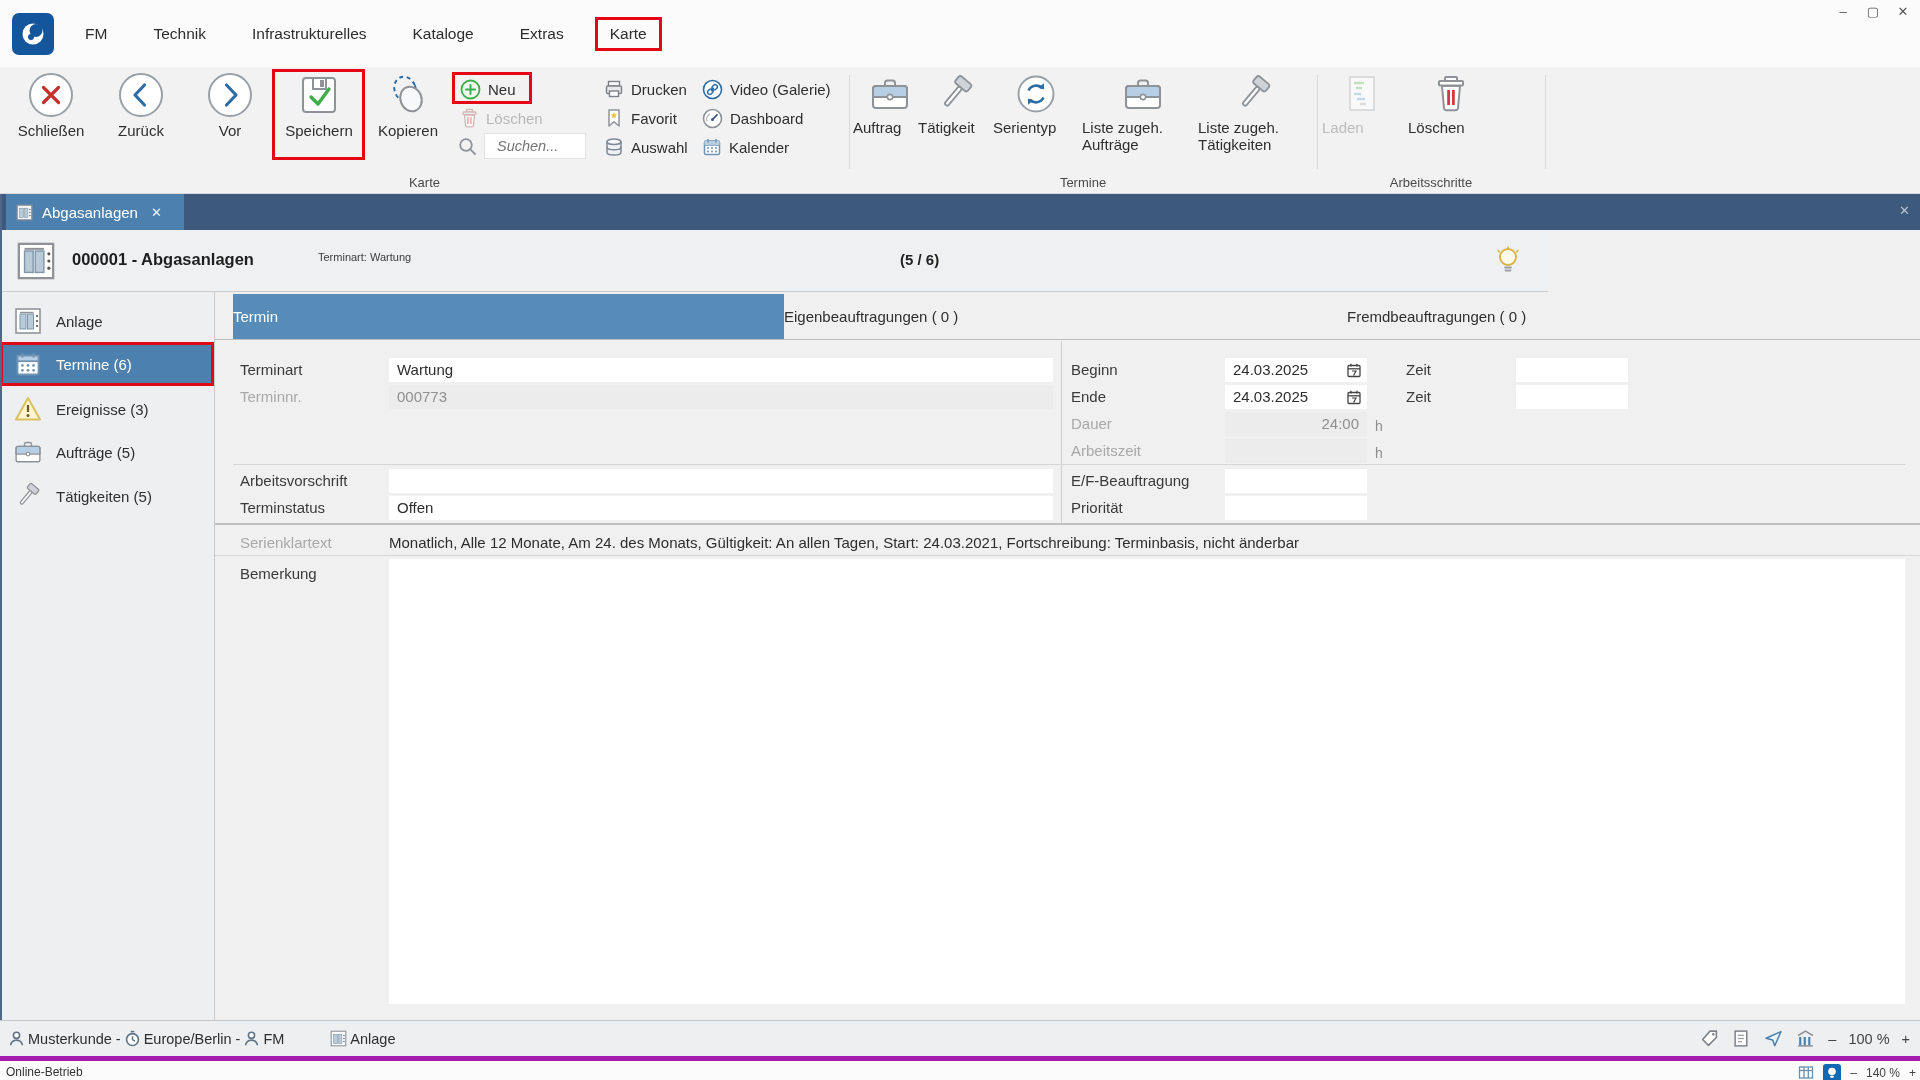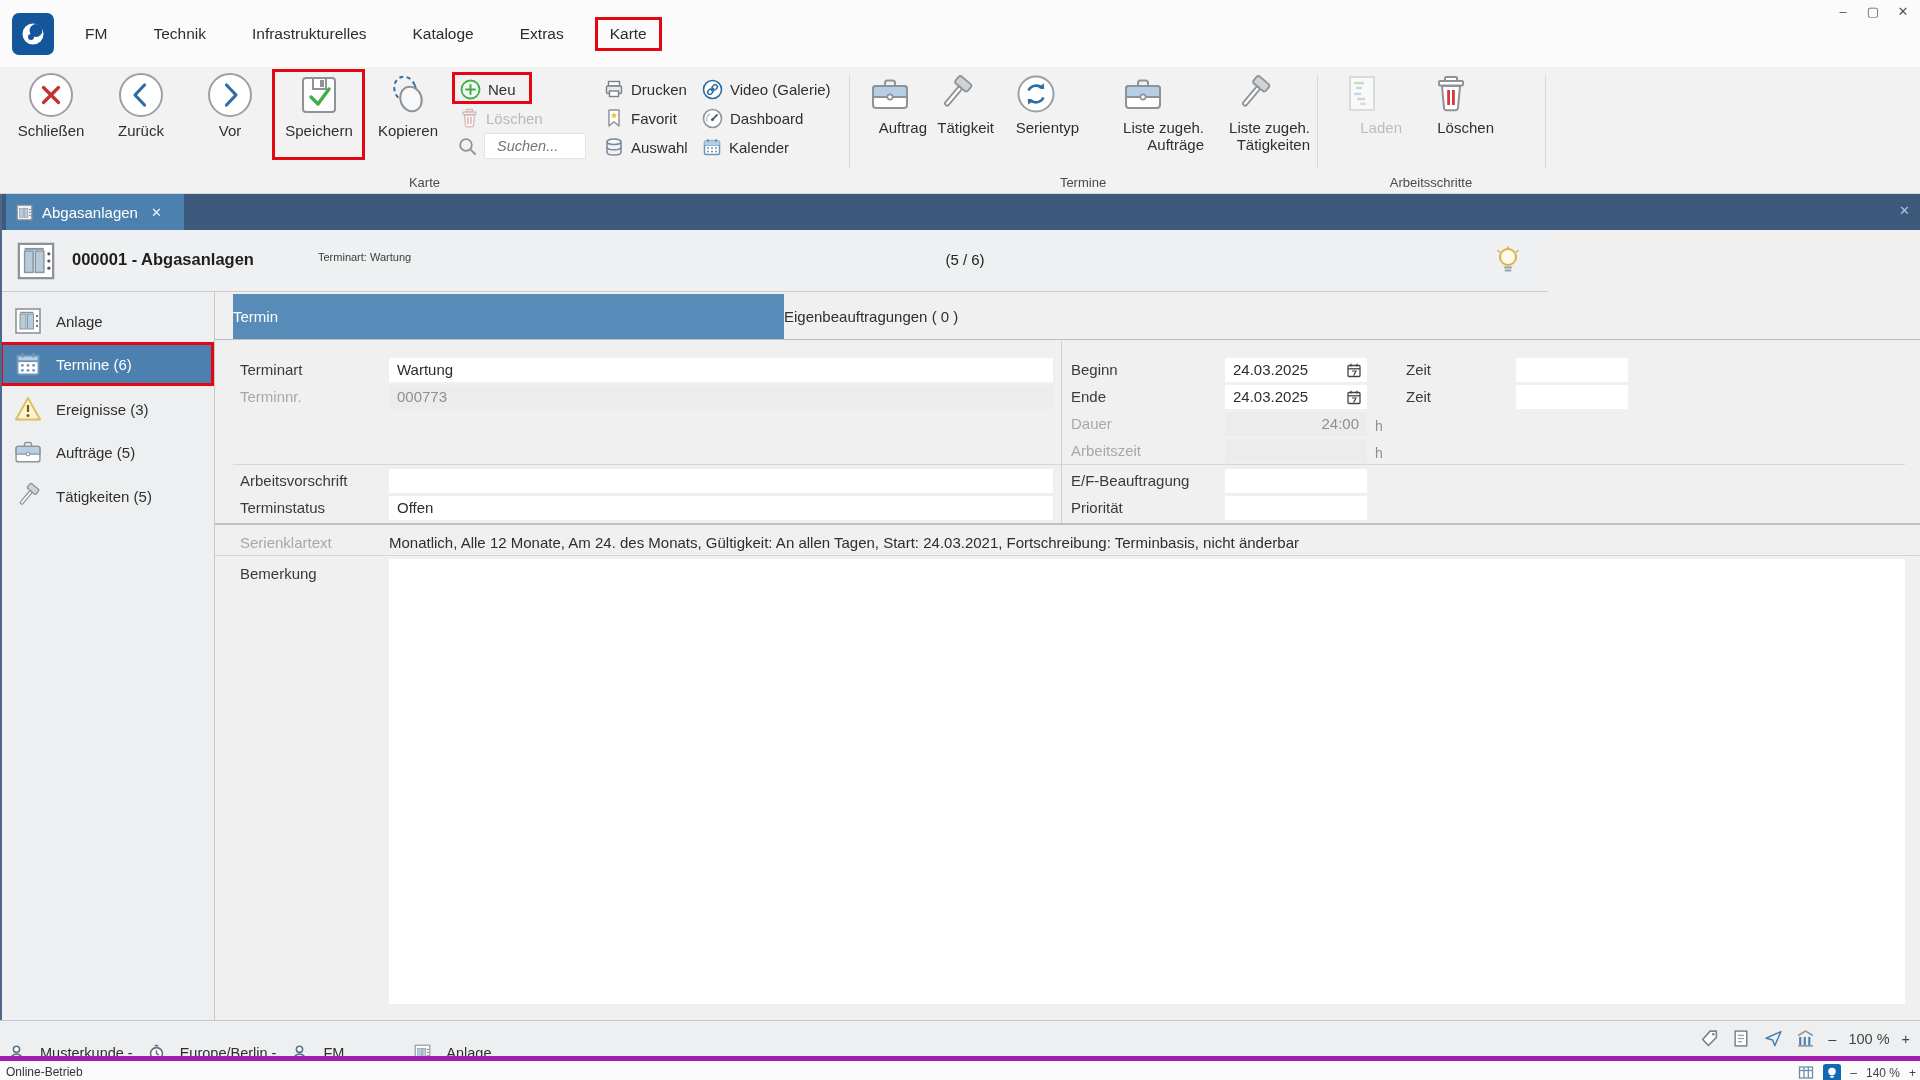--- a/index.html
+++ b/index.html
@@ -23,39 +23,39 @@
   #ribbon{position:absolute;left:0;top:67px;width:1920px;height:127px;background:#f2f2f2;
     border-bottom:1px solid #d8d8d8}
   .bigbtn{position:absolute;top:5px;width:86px;text-align:center;font-size:15px;color:#2f2f2f}
   .bigbtn .ic{margin:0 auto}
   .bigbtn .lbl{display:block;margin-top:4px}
   .redframe{position:absolute;border:3px solid #e30613;pointer-events:none}
   .srow{position:absolute;display:flex;align-items:center;gap:7px;font-size:15px;color:#2f2f2f;height:26px}
   .srow.disabled{color:#b8b8b8}
   .srow input{width:102px;height:26px;border:1px solid #e4e4e4;background:#fff;font-style:italic;
     font-family:"Liberation Sans",sans-serif;font-size:14.5px;color:#9a9a9a;padding:0 12px;outline:none}
-  .midbtn{position:absolute;top:7px;text-align:right;font-size:15px;line-height:17px;color:#2f2f2f}
+  .midbtn{position:absolute;top:7px;text-align:left;font-size:15px;line-height:17px;color:#2f2f2f}
   .midbtn .ic{margin:0 auto 5px}
   .midbtn.disabled{color:#bcbcbc}
   .grouplbl{position:absolute;bottom:3px;font-size:13px;color:#4a4a4a;text-align:center}
   .vsep{position:absolute;top:8px;bottom:24px;width:1px;background:#d9d9d9}
 
   
   #tabstrip{position:absolute;left:0;top:194px;width:1920px;height:36px;background:#3d5a7d}
   #doctab{position:absolute;left:6px;top:0;height:36px;width:178px;background:#4c80ae;color:#fff;
     display:flex;align-items:center;gap:9px;padding:0 10px;font-size:15px}
   #doctab .x{font-size:13px;color:#eef3f8;margin-left:4px}
   #stripclose{position:absolute;right:10px;top:9px;color:#b9c4d2;font-size:13px}
 
   
   #recordheader{position:absolute;left:0;top:230px;width:1548px;height:62px;background:#eef0f1;
     border-bottom:1px solid #cbcbcb}
   #rh-title{position:absolute;left:72px;top:20px;font-size:16.5px;font-weight:bold;color:#1e1e1e;white-space:nowrap}
   #rh-sub{position:absolute;left:318px;top:21px;font-size:11px;color:#3c3c3c;white-space:nowrap}
-  #rh-pager{position:absolute;left:900px;top:21px;width:130px;text-align:center;font-weight:normal;font-size:15px;color:#222}
+  #rh-pager{position:absolute;left:900px;top:21px;width:130px;font-weight:bold;font-size:15px;color:#222}
 
   
   #body{position:absolute;left:0;top:292px;width:1920px;height:728px}
   #leftedge{position:absolute;left:0;top:194px;width:2px;height:862px;background:#50678c}
   #sidebar{position:absolute;left:0;top:0;width:215px;height:728px;background:#edeff0;border-right:1px solid #c9c9c9}
   .sbitem{position:absolute;left:2px;width:211px;height:42px;display:flex;align-items:center;gap:14px;
     padding-left:12px;font-size:15px;color:#2f2f2f}
   .sbitem.selected{background:#4c80ae;color:#fff;border:3px solid #e30613;left:0;width:214px;height:44px;padding-left:11px}
   #main{position:absolute;left:215px;top:0;width:1705px;height:728px;background:#f0f0f0}
 
@@ -72,21 +72,21 @@
     white-space:nowrap;overflow:hidden}
   .ffield.dim{background:#ececec;color:#8f8f8f}
   .datefield{display:flex;align-items:center;justify-content:space-between;padding:0 5px 0 8px}
   .hline{position:absolute;height:1px;background:#d6d6d6}
   .unit{position:absolute;font-size:14px;color:#8f8f8f;line-height:24px}
   #bemerkung-area{position:absolute;left:174px;top:267px;width:1516px;height:445px;background:#fff}
 
   
   #statusbar{position:absolute;left:0;top:1020px;width:1920px;height:36px;background:#edeff0;
     border-top:1px solid #c6c6c6;font-size:14.5px;color:#2e2e2e}
-  #sb-left{position:absolute;left:8px;top:14px;height:35px;display:flex;align-items:center;gap:15px}
+  #sb-left{position:absolute;left:8px;top:0;height:35px;display:flex;align-items:center;gap:3px}
   #sb-right{position:absolute;right:10px;top:0;height:35px;display:flex;align-items:center;gap:13px}
   #sb-zoom{display:flex;align-items:center;gap:12px;color:#444}
   #bottombar{position:absolute;left:0;top:1056px;width:1920px;height:24px;background:#fbfbfc;
     border-top:5px solid #a21caf;font-size:12px;color:#333}
   #bb-left{position:absolute;left:6px;top:4px}
   #bb-right{position:absolute;right:4px;top:0;height:23px;display:flex;align-items:center;gap:9px;color:#444}
 </style>
 </head>
 <body>
 
@@ -422,20 +422,23 @@
     </div>
 
     <div id="main">
 
       <div class="ctab active" style="left:18px;width:551px">
         <span>Termin</span>
       </div>
       <div class="ctab" style="left:569px;width:563px">
         <span>Eigenbeauftragungen ( 0 )</span>
       </div>
+      <div class="ctab" style="left:1132px;width:563px">
+        <span>Fremdbeauftragungen ( 0 )</span>
+      </div>
       <div id="tabline"></div>
 
       <div class="flabel" style="left:25px;top:66px">Terminart</div>
       <div class="ffield" style="left:174px;top:66px;width:664px">Wartung</div>
       <div class="flabel dim" style="left:25px;top:93px">Terminnr.</div>
       <div class="ffield dim" style="left:174px;top:93px;width:664px">000773</div>
 
       <div class="abs" style="left:846px;top:49px;width:1px;height:182px;background:#cfcfcf"></div>
 
       <div class="flabel" style="left:856px;top:66px">Beginn</div>

